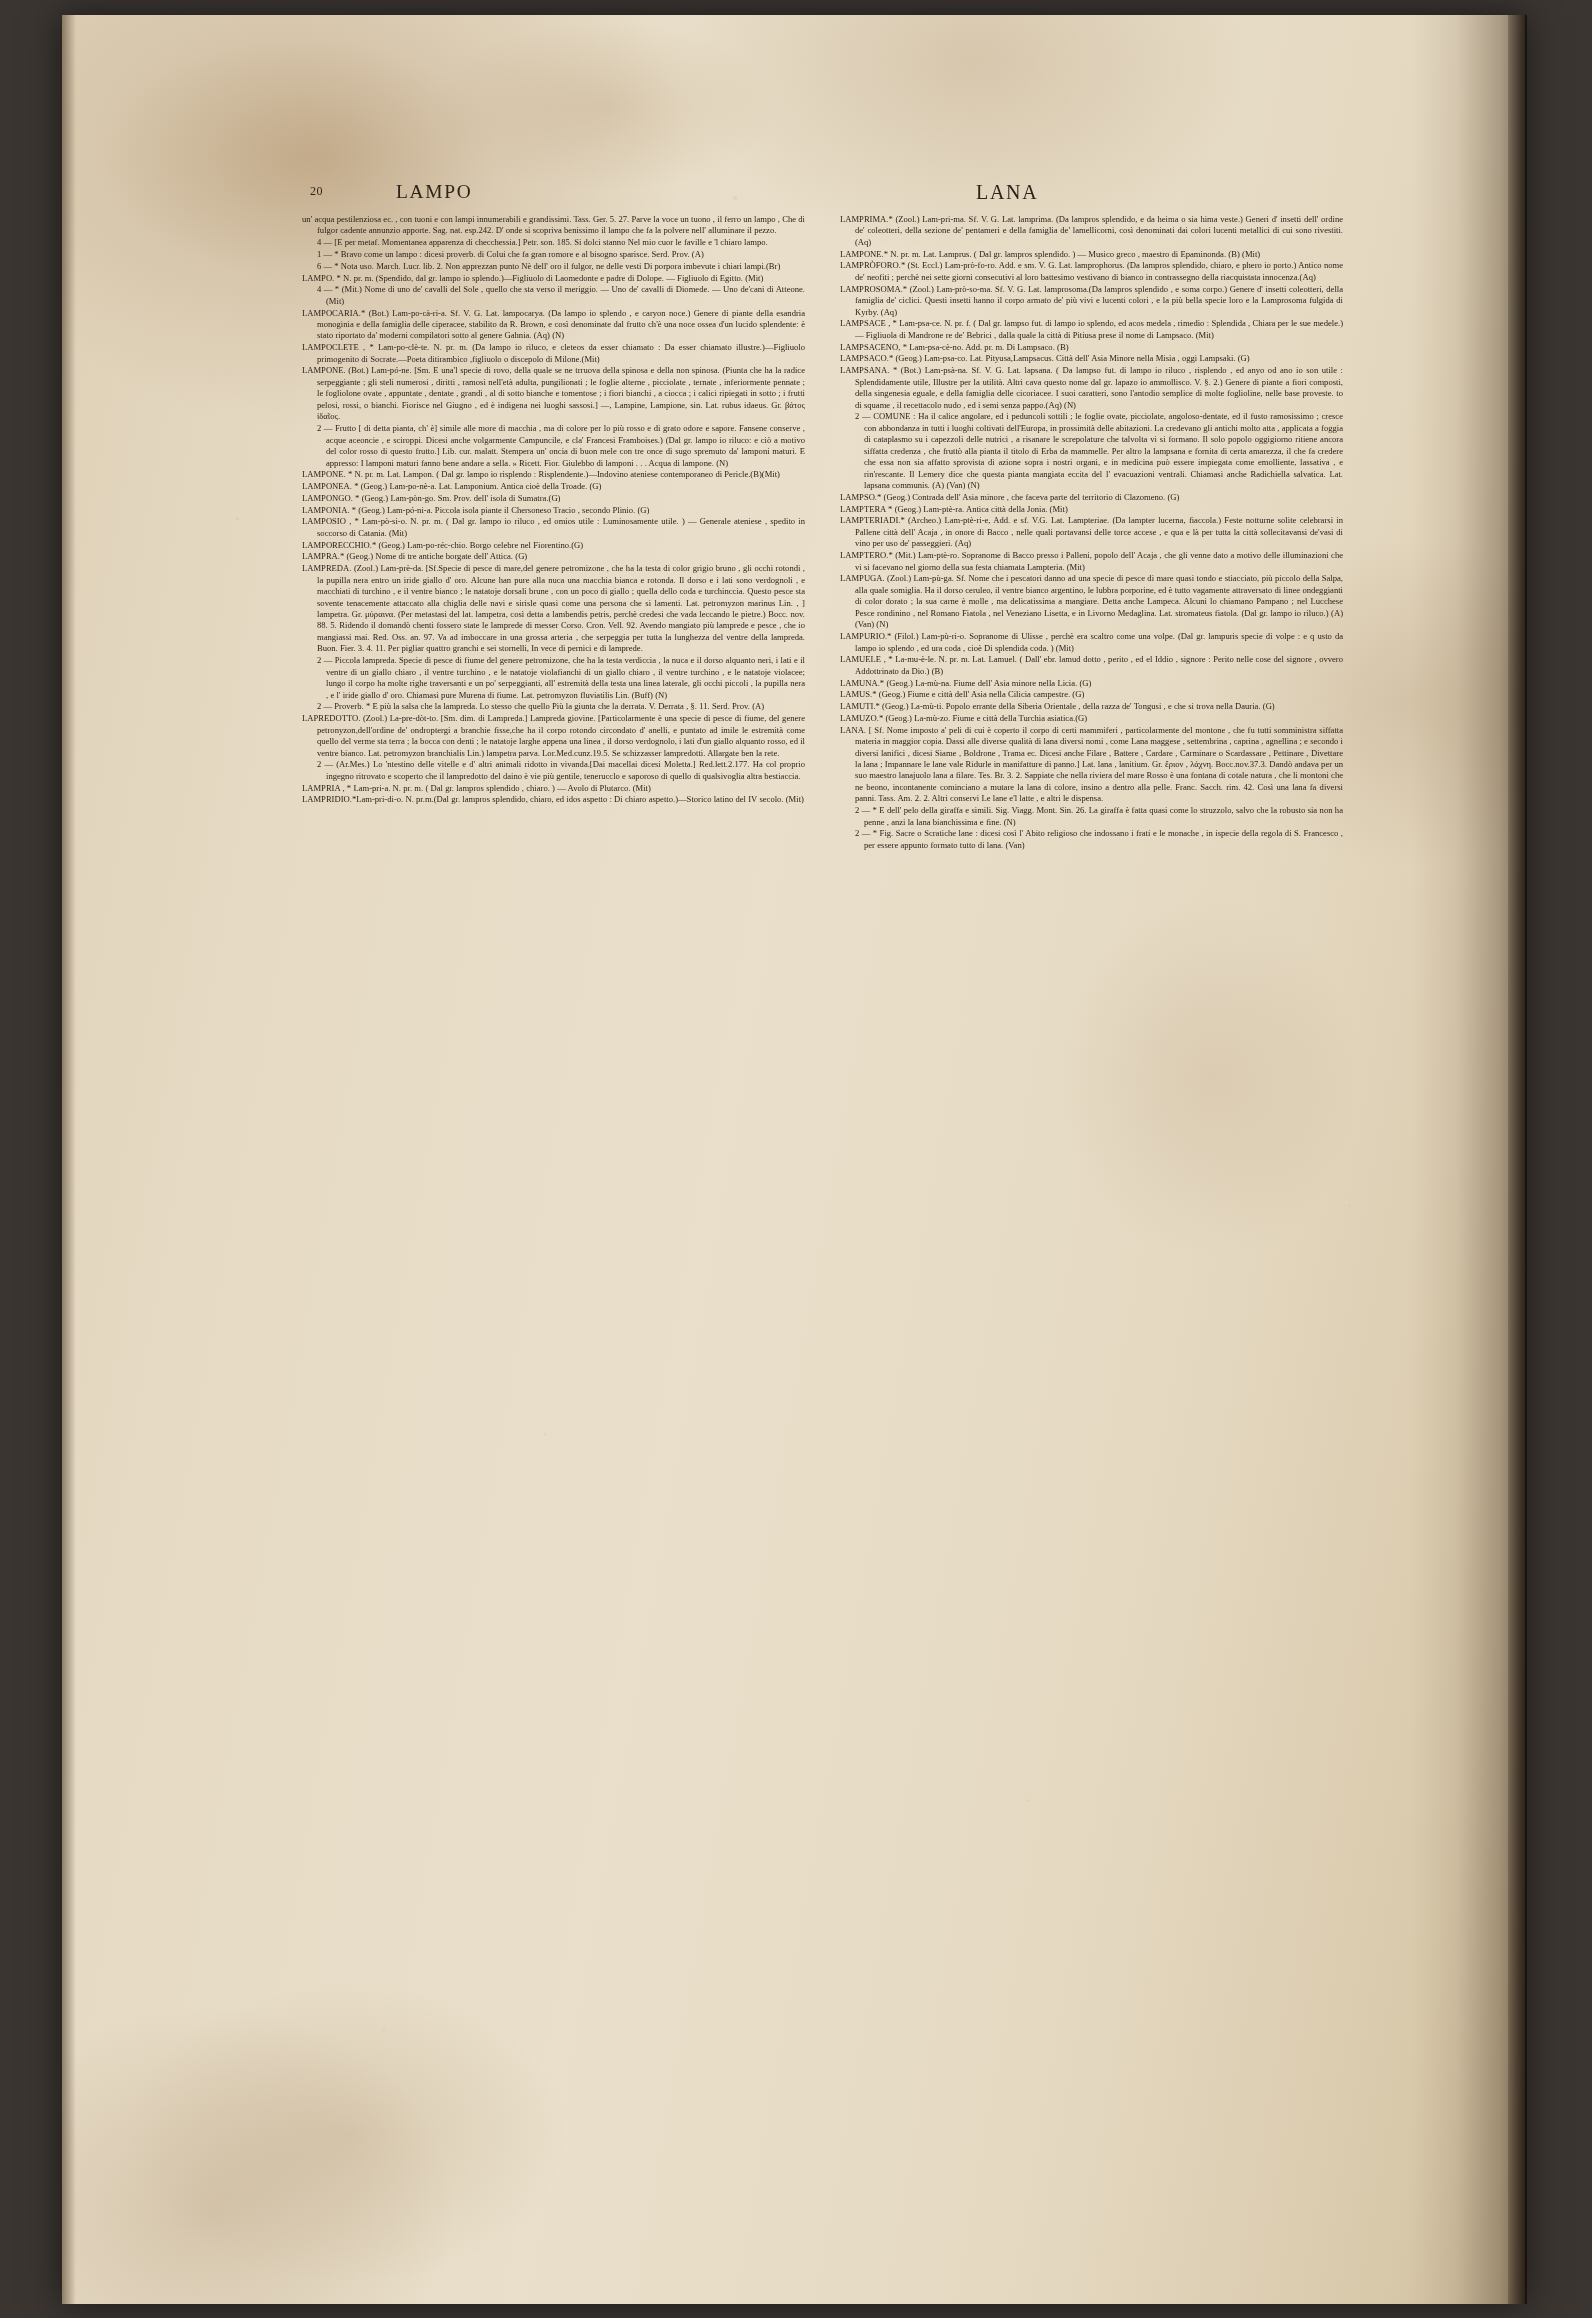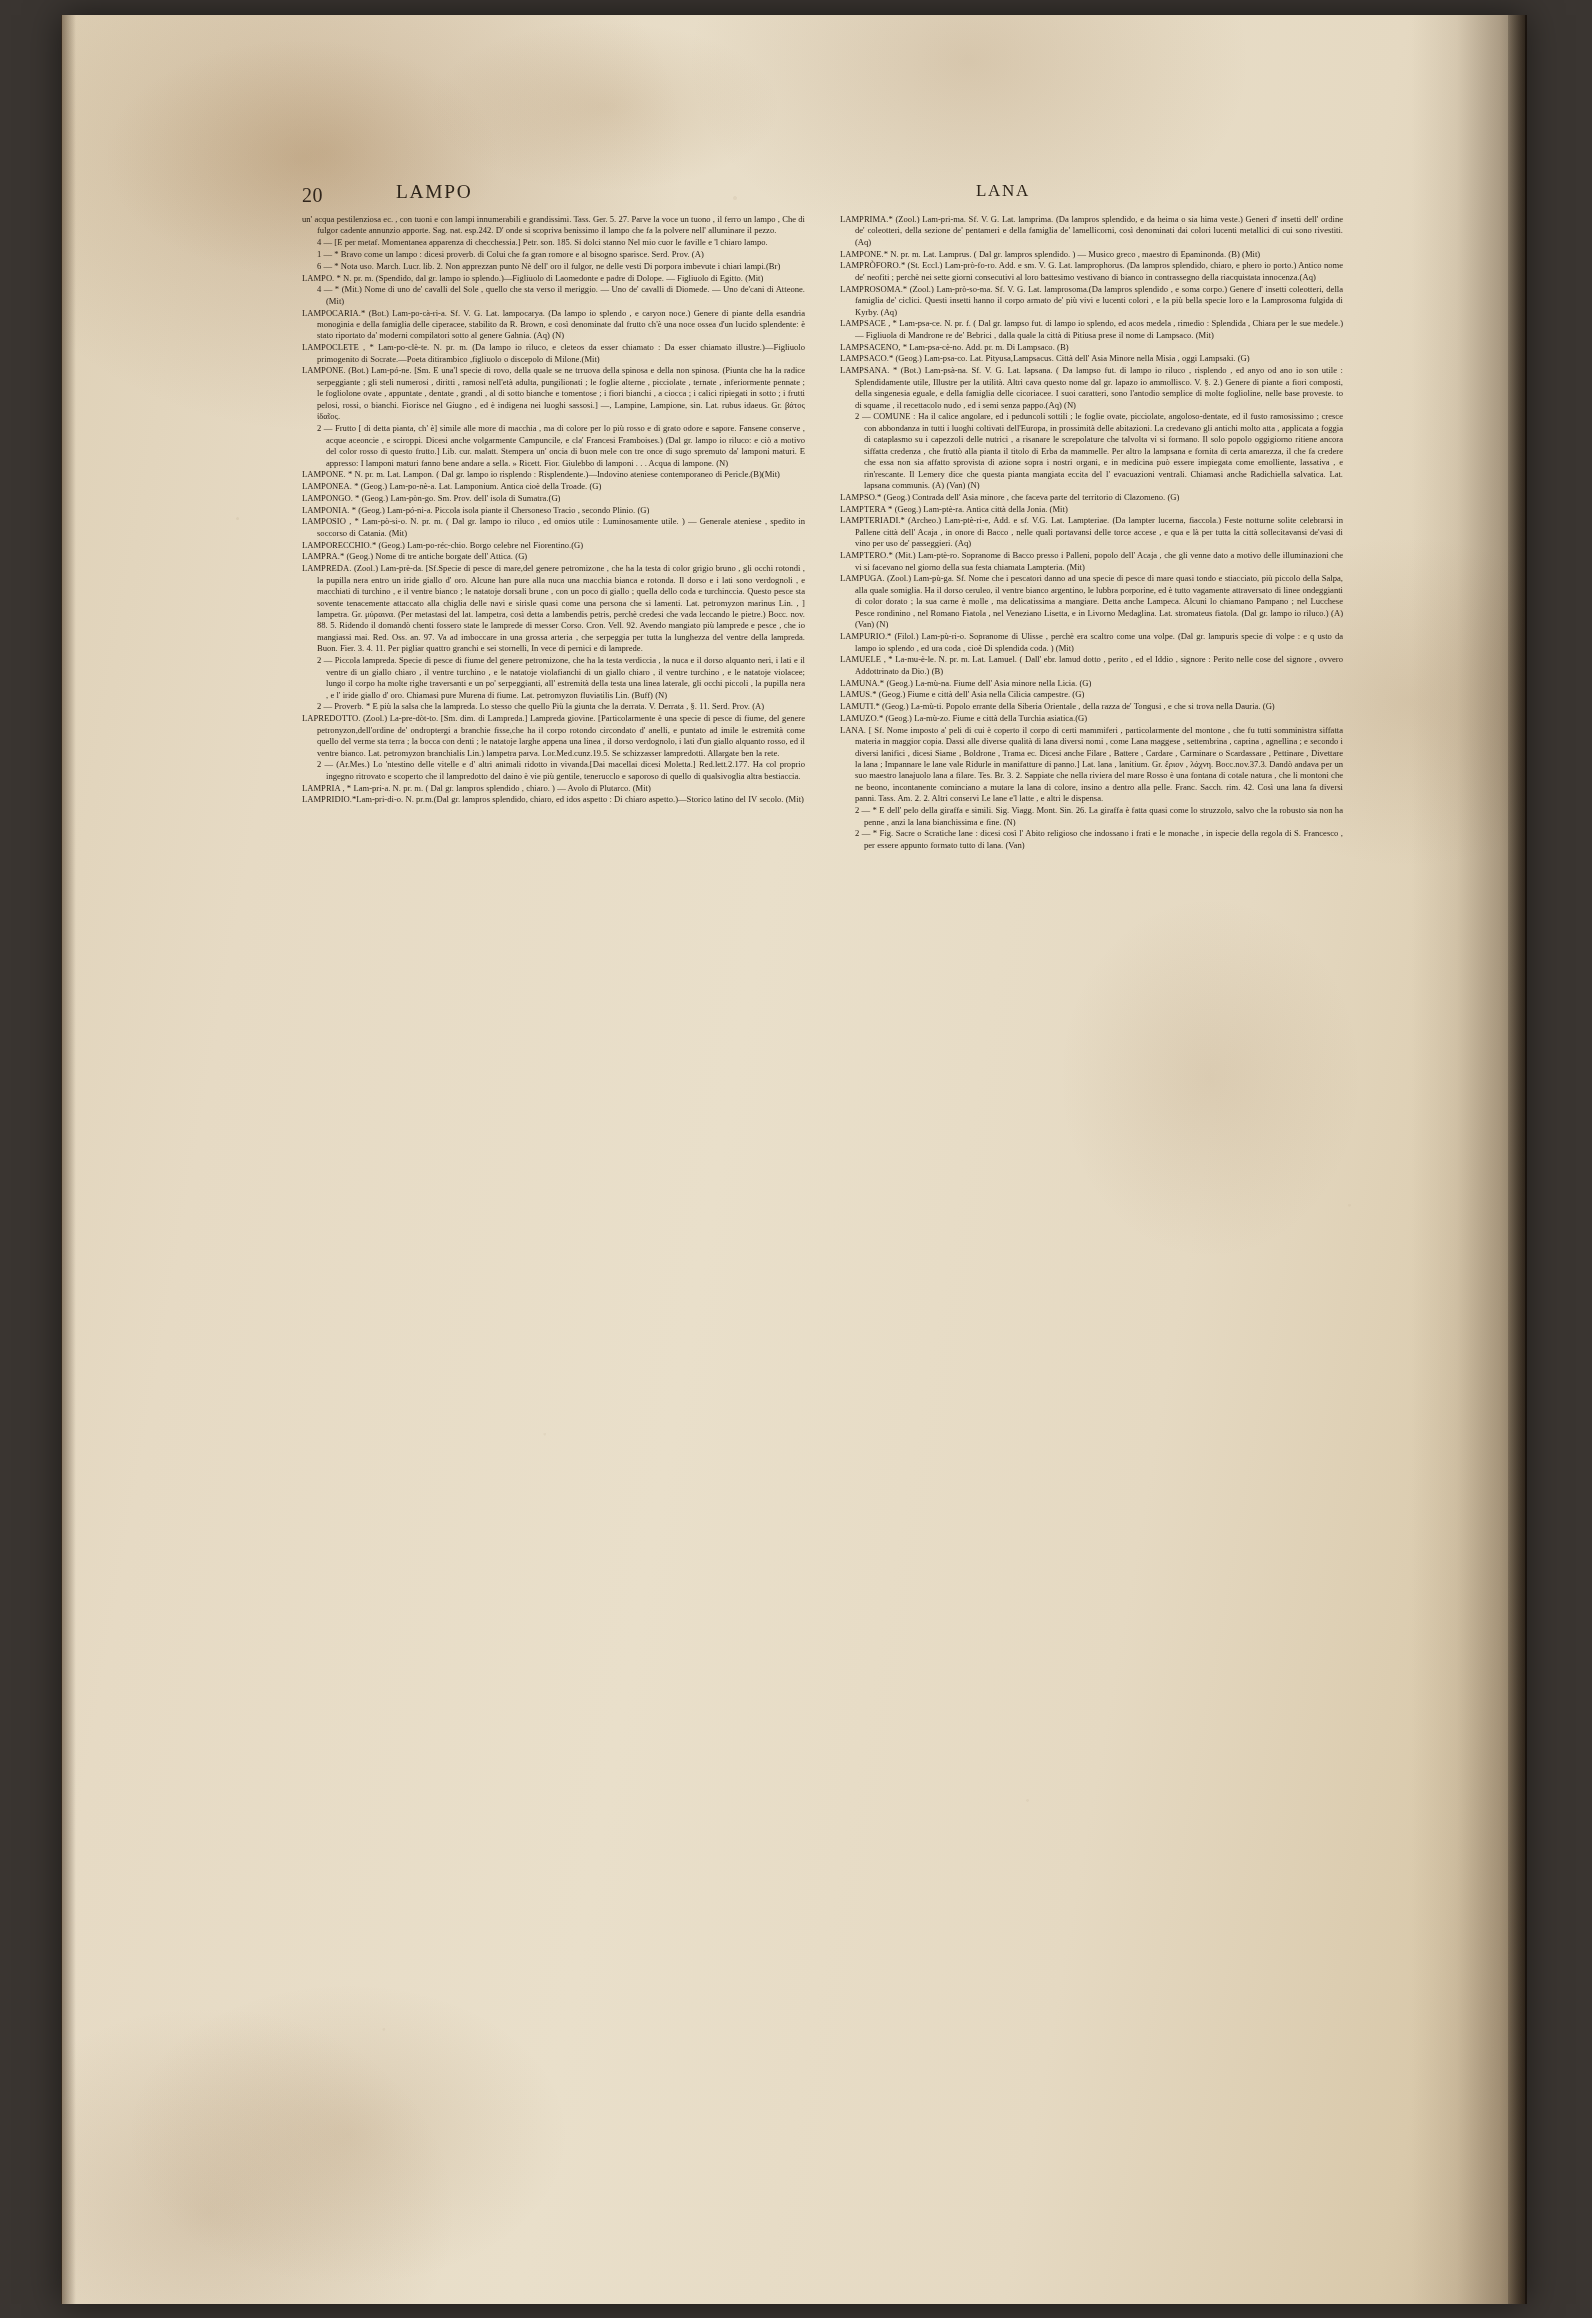--- a/index.html
+++ b/index.html
@@ -79,36 +79,36 @@
     color: #2a2119;
   }
   .runhead {
     position: absolute;
     top: 0;
     width: 100%;
     height: 23px;
   }
   .folio {
     position: absolute;
-    left: 0; top: 3.4px;
-    font-size: 20px;
+    left: 8px; top: 3.4px;
+    font-size: 12px;
     letter-spacing: 0.6px;
     color: #31261c;
   }
   .rh-left {
     position: absolute;
     left: 94px; top: 0;
     font-size: 19.4px;
     letter-spacing: 1.7px;
     color: #2d241a;
   }
   .rh-right {
     position: absolute;
     left: 674px; top: 0;
-    font-size: 17px;
+    font-size: 20px;
     letter-spacing: 1.7px;
     color: #2d241a;
   }
 
   .cols {
     position: absolute;
     top: 33px;
     left: 0;
     width: 100%;
     display: flex;

